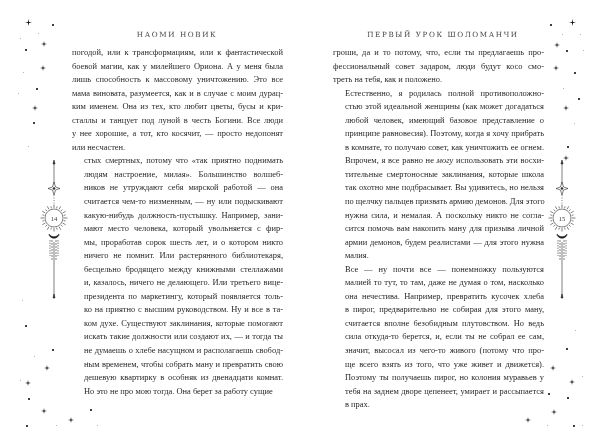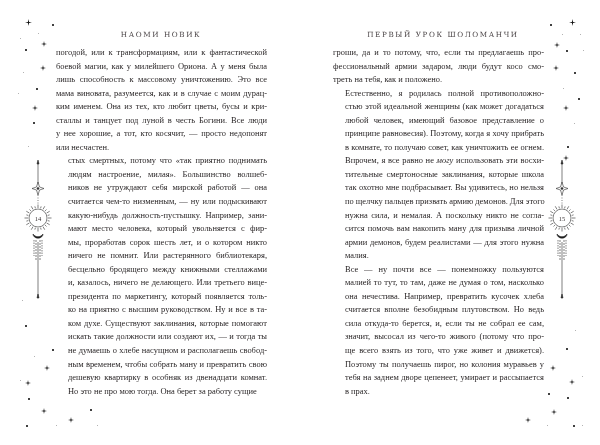--- a/index.html
+++ b/index.html
@@ -1,19 +1,19 @@
 <!DOCTYPE html>
 <html><head>
 <meta charset="utf-8">
 <style>
   html, body { margin:0; padding:0; background:#ffffff; }
   body { width:600px; height:445px; position:relative; overflow:hidden;
          font-family:"DejaVu Serif", "Liberation Serif", serif; color:#231f20; }
   .page { position:absolute; top:0; height:445px; width:300px; }
-  .page.left { left:0; }
+  .page.left { left:16px; }
   .page.right { left:300px; }
   .running-head { position:absolute; top:30px; font-size:7.2px; letter-spacing:1.6px;
                   color:#4a4446; text-align:center; width:210px; }
   .page.left .running-head { left:56px; }
   .page.right .running-head { left:38px; }
   .text { position:absolute; top:46px; width:211px; font-size:8.45px; line-height:13.55px;
           text-align:justify; font-family:"Liberation Serif", serif; color:#231f20; }
   .page.left .text { left:56px; }
   .page.right .text { left:33px; }
   .text p { margin:0; text-align-last:auto; }
@@ -114,21 +114,21 @@
       <text class="folio" x="12" y="60.5" text-anchor="middle">14</text>
     </svg>
   </div>
 </div>
 
 <div class="page right">
   <div class="running-head">ПЕРВЫЙ УРОК ШОЛОМАНЧИ</div>
   <div class="text" id="right-text">
       <p>
         <span class="line">гроши, да и то потому, что, если ты предлагаешь про-</span>
-        <span class="line">фессиональный армии задаром, люди будут косо смо-</span>
+        <span class="line">фессиональный совет задаром, люди будут косо смо-</span>
         <span class="line last">треть на тебя, как и положено.</span>
       </p>
       <p class="indent">
         <span class="line" style="text-indent: 12px;">Естественно, я родилась полной противоположно-</span>
         <span class="line">стью этой идеальной женщины (как может догадаться</span>
         <span class="line">любой человек, имеющий базовое представление о</span>
         <span class="line">принципе равновесия). Поэтому, когда я хочу прибрать</span>
         <span class="line">в комнате, то получаю совет, как уничтожить ее огнем.</span>
         <span class="line">Впрочем, я все равно не <em>могу</em> использовать эти восхи-</span>
         <span class="line">тительные смертоносные заклинания, которые школа</span>
@@ -136,20 +136,21 @@
         <span class="line">по щелчку пальцев призвать армию демонов. Для этого</span>
         <span class="line">нужна сила, и немалая. А поскольку никто не согла-</span>
         <span class="line">сится помочь вам накопить ману для призыва личной</span>
         <span class="line">армии демонов, будем реалистами — для этого нужна</span>
         <span class="line last">малия.</span>
       </p>
       <p class="indent">
         <span class="line" style="text-indent: 12px;">Все — ну почти все — понемножку пользуются</span>
         <span class="line">малией то тут, то там, даже не думая о том, насколько</span>
         <span class="line">она нечестива. Например, превратить кусочек хлеба</span>
+        <span class="line">в пирог, предварительно не собирая для этого ману,</span>
         <span class="line">считается вполне безобидным плутовством. Но ведь</span>
         <span class="line">сила откуда-то берется, и, если ты не собрал ее сам,</span>
         <span class="line">значит, высосал из чего-то живого (потому что про-</span>
         <span class="line">ще всего взять из того, что уже живет и движется).</span>
         <span class="line">Поэтому ты получаешь пирог, но колония муравьев у</span>
         <span class="line">тебя на заднем дворе цепенеет, умирает и рассыпается</span>
         <span class="line last">в прах.</span>
       </p>
     </div>
   <div class="ornament">

